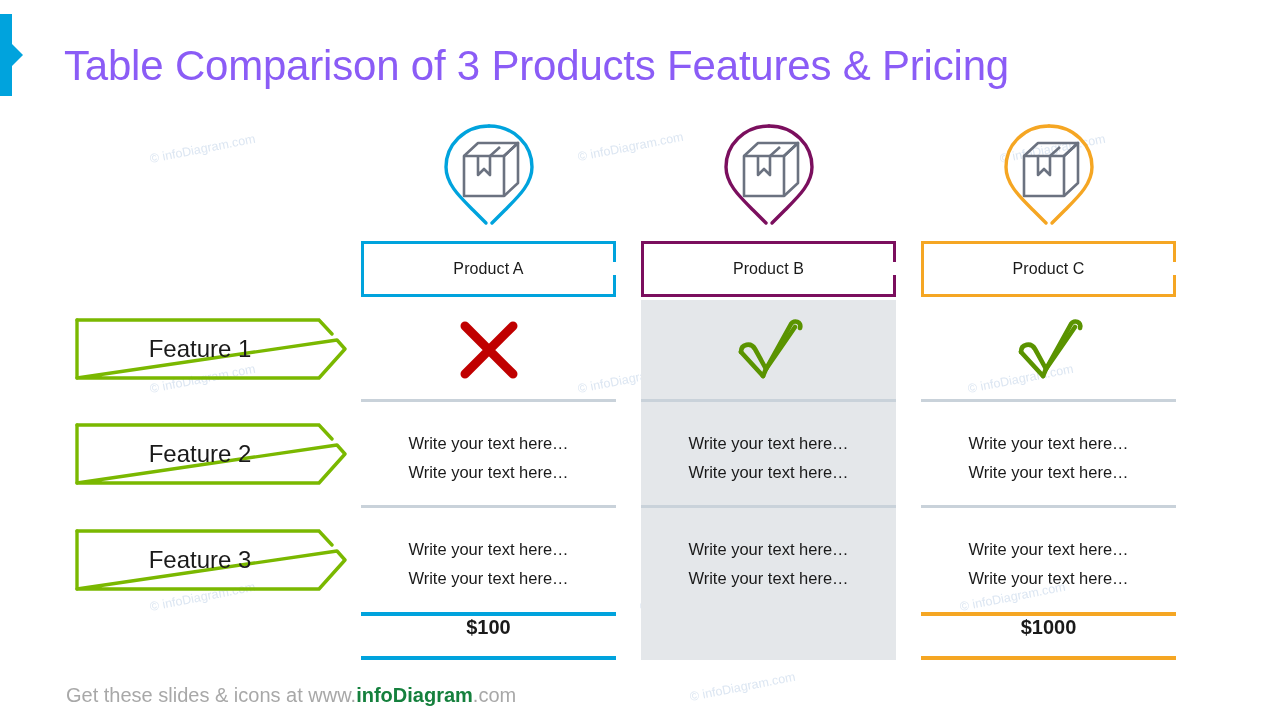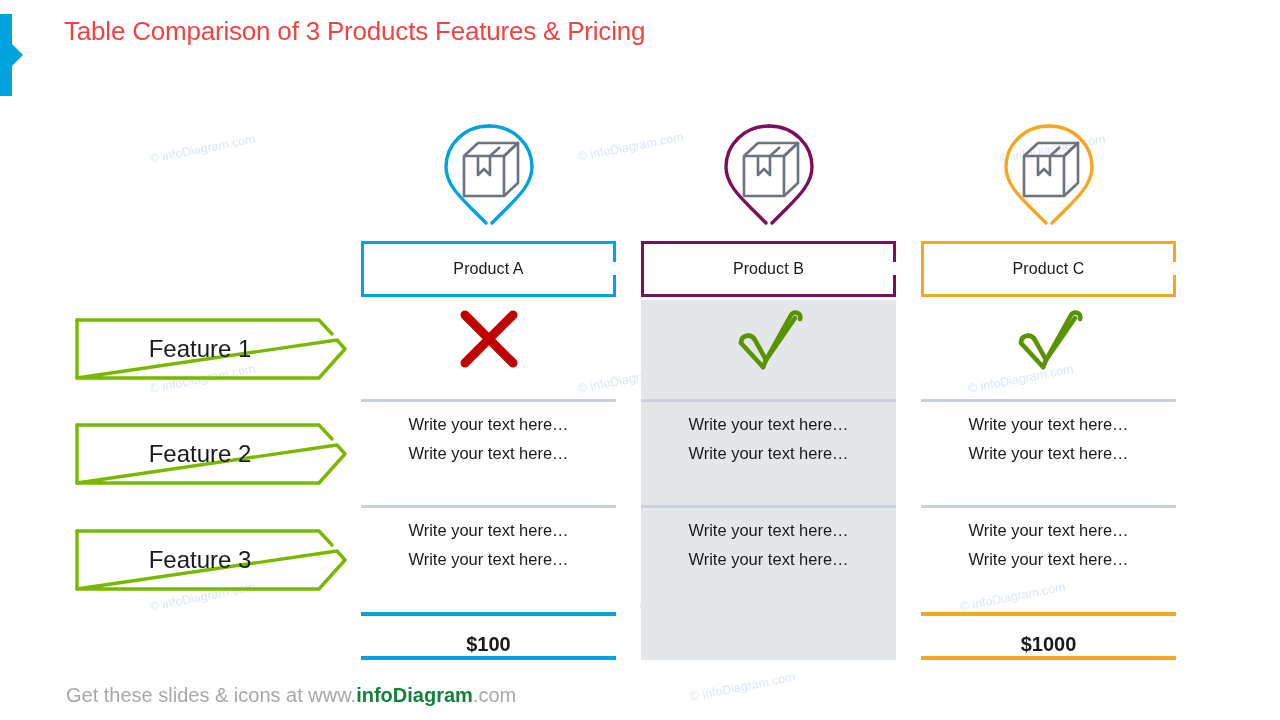--- a/index.html
+++ b/index.html
@@ -35,24 +35,24 @@
     width: 0; height: 0;
     border-top: 11px solid transparent;
     border-bottom: 11px solid transparent;
     border-left: 11px solid #00A3DD;
   }
 
   
   .slide-title {
     position: absolute;
     left: 64px;
-    top: 16px;
-    font-size: 26px;
+    top: 42px;
+    font-size: 42px;
     font-weight: 400;
-    color: #ef4444;
+    color: #8b5cf6;
     letter-spacing: -0.2px;
     white-space: nowrap;
   }
 
   
   .wm {
     position: absolute;
     font-size: 12.5px;
     color: #dce6f2;
     transform: rotate(-11deg);
@@ -130,21 +130,21 @@
     color: #1a1a1a;
   }
 
   
   .cell {
     position: absolute;
     width: 255px;
     display: flex;
     flex-direction: column;
     align-items: center;
-    justify-content: flex-start;
+    justify-content: center;
   }
   .cell-text {
     font-size: 16.5px;
     color: #1a1a1a;
     line-height: 29px;
     text-align: center;
     white-space: nowrap;
   }
 
   
@@ -155,21 +155,21 @@
     background: #c9d2da;
   }
 
   
   .price {
     position: absolute;
     top: 612px;
     width: 255px;
     height: 48px;
     display: flex;
-    align-items: flex-end;
+    align-items: flex-start;
     justify-content: center;
     border-top: 4px solid currentColor;
     border-bottom: 4px solid currentColor;
   }
   .price span {
     font-size: 20px;
     font-weight: bold;
     color: #1a1a1a;
   }
 

